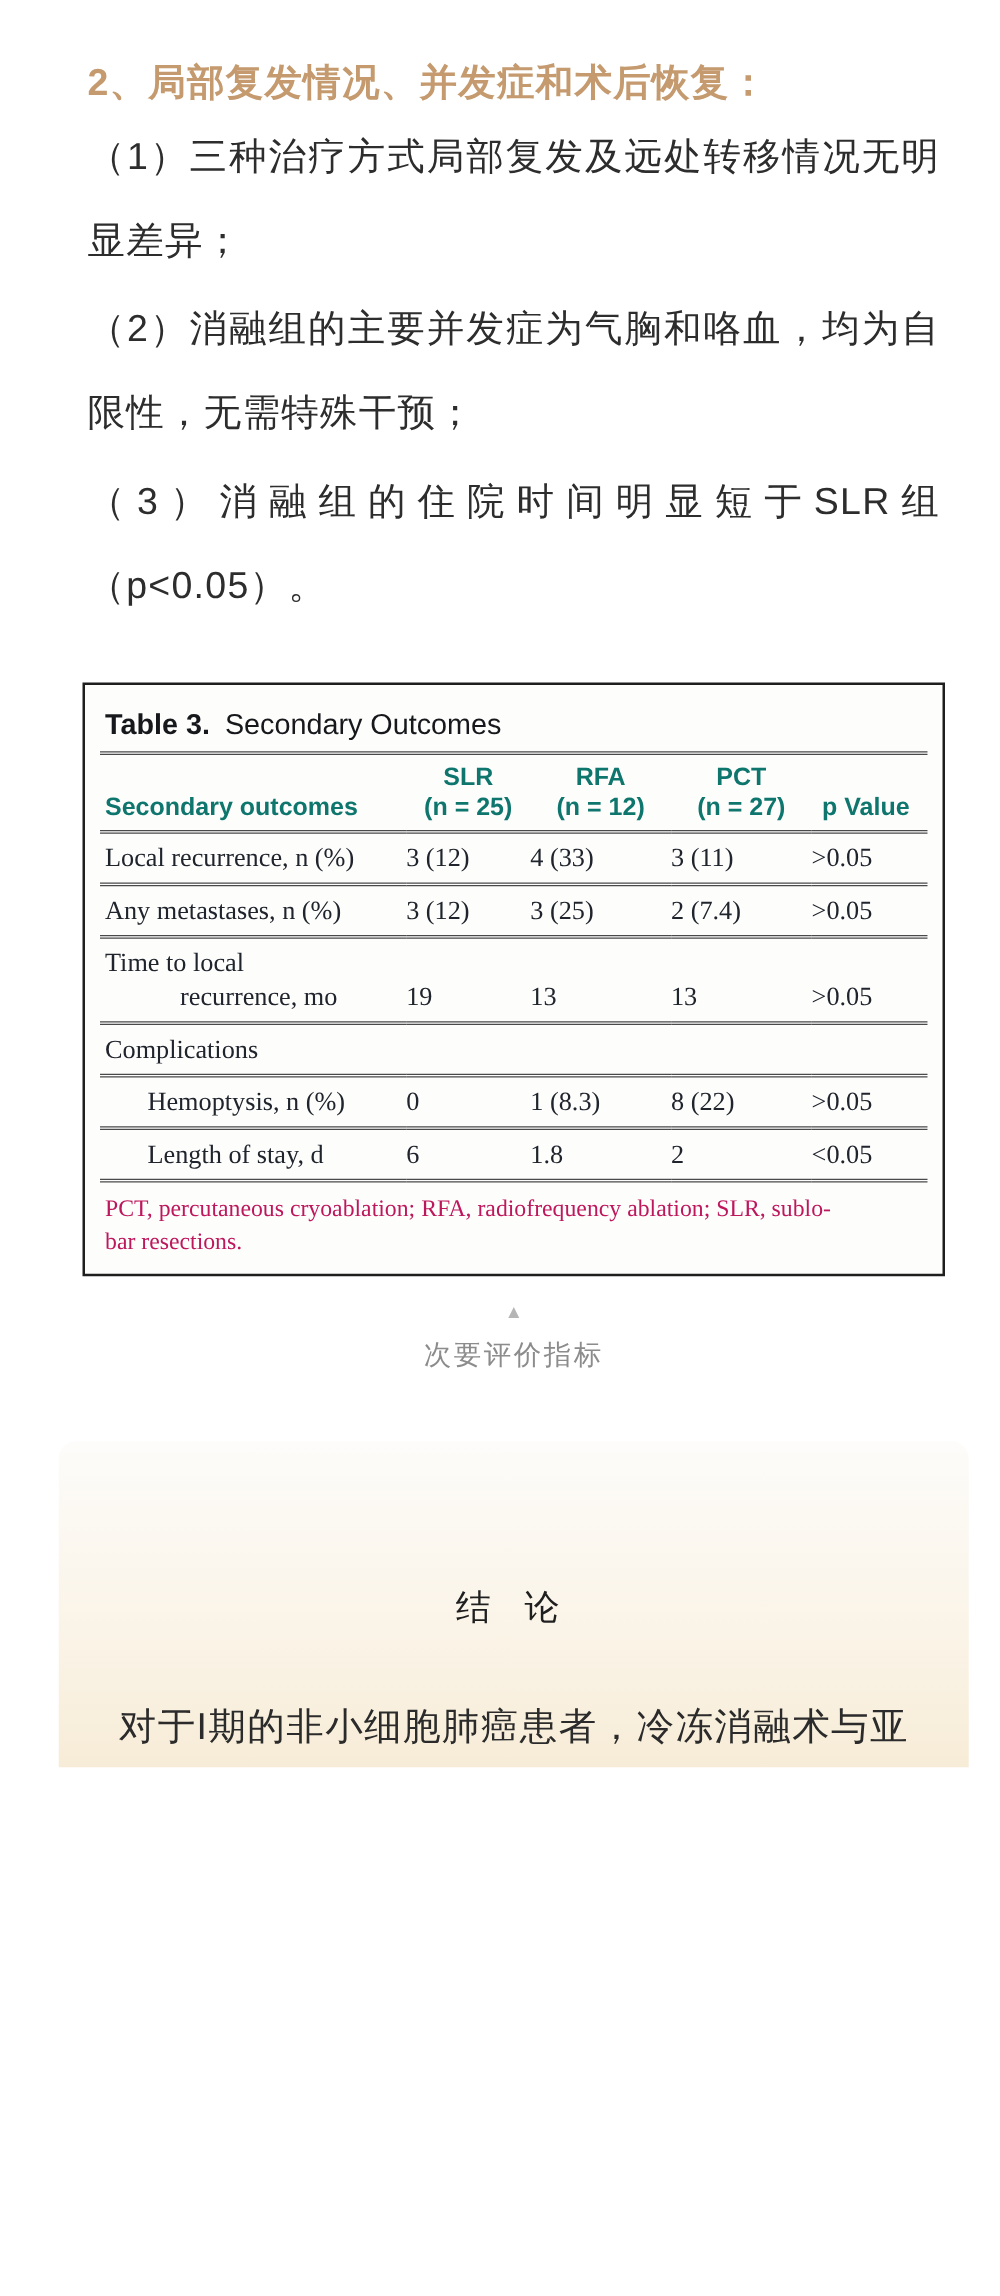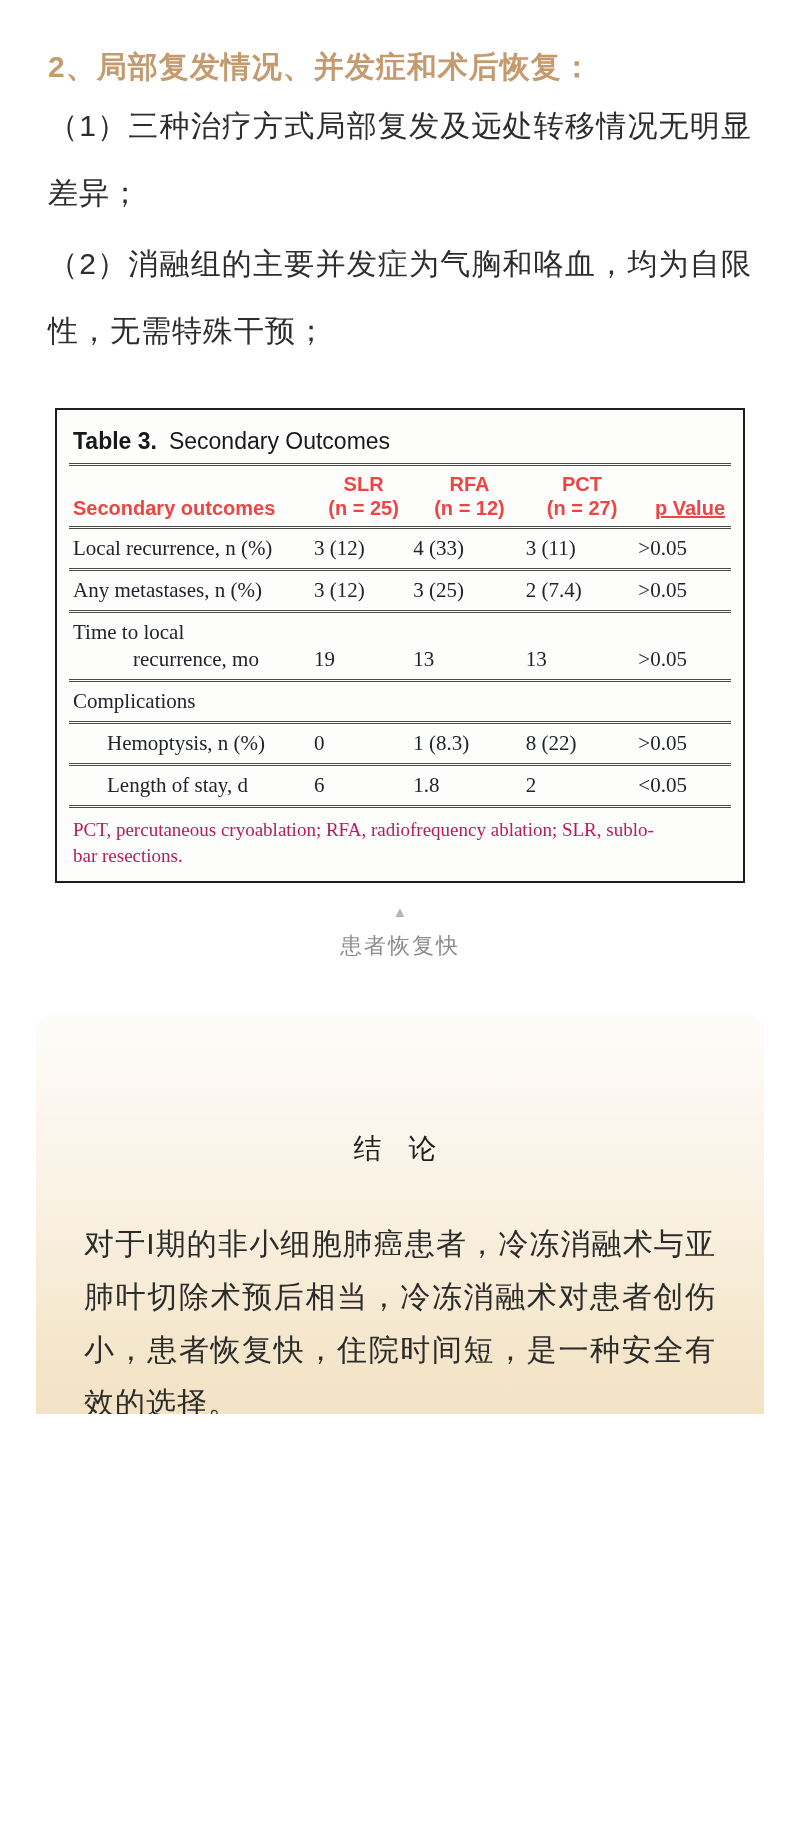--- a/index.html
+++ b/index.html
@@ -5,20 +5,21 @@
   * { margin:0; padding:0; box-sizing:border-box; }
   html,body { background:#ffffff; }
   .page {
     position:relative;
     width:800px; height:1414px;
     margin:0 auto;
     background:#ffffff;
     overflow:hidden;
     font-family:"Liberation Sans", sans-serif;
     color:#2d2d2d;
+    padding-left:22px;
   }
   .section-heading {
     margin:46px 48px 0;
     font-size:30px; line-height:42px; font-weight:700;
     color:#c49a6e;
     letter-spacing:1px;
   }
   .body-para {
     margin:4px 48px 0;
     font-size:30px; line-height:67px;
@@ -55,24 +56,24 @@
   table.outcomes col.c-pct { width:17%; }
   table.outcomes col.c-p   { width:14%; }
   table.outcomes th {
     font-family:"Liberation Sans", sans-serif;
     font-weight:700;
     font-size:20px; line-height:24px;
     vertical-align:bottom;
     padding:6px 0 6px;
     border-bottom:3px double #4a4a4a;
     text-align:center;
-    color:#ef4444;
+    color:#0f766e;
   }
   table.outcomes th.h-lbl { text-align:left; padding-left:4px; }
-  table.outcomes th.h-p   { text-align:right; padding-right:6px;text-decoration:underline; }
+  table.outcomes th.h-p   { text-align:center; padding-right:6px; }
   table.outcomes td {
     padding:6px 0;
     vertical-align:bottom;
     border-bottom:3px double #4a4a4a;
     line-height:27px;
   }
   table.outcomes td.lbl { text-align:left; padding-left:4px; }
   table.outcomes td.lbl.ind { padding-left:38px; }
   table.outcomes td.lbl .l2 { padding-left:60px;font-family:Liberation Serif, serif; }
   table.outcomes td.lbl.ind .l2 { padding-left:24px; }
@@ -124,20 +125,21 @@
 </style>
 </head>
 <body>
 
 <main class="page">
 
   <h2 class="section-heading">2、局部复发情况、并发症和术后恢复：</h2>
 
   <p class="body-para">（1）三种治疗方式局部复发及远处转移情况无明显差异；</p>
   <p class="body-para">（2）消融组的主要并发症为气胸和咯血，均为自限性，无需特殊干预；</p>
+  <p class="body-para">（3）消融组的住院时间明显短于SLR组（p&lt;0.05）。</p>
 
   <figure class="journal-table">
     <div class="tbl-title">
       <span class="b">Table 3.</span><span>Secondary Outcomes</span>
     </div>
     <div class="title-rule"></div>
     <table class="outcomes">
       <colgroup>
         <col class="c-lbl">
           <col class="c-slr">
@@ -209,20 +211,20 @@
     </table>
     <div class="tbl-footnote">
       <div>PCT, percutaneous cryoablation; RFA, radiofrequency ablation; SLR, sublo-</div>
       <div>bar resections.</div>
     </div>
   </figure>
 
   <div class="pointer-row">
     <span class="triangle">▲</span>
   </div>
-  <div class="figure-caption">患者恢复快</div>
+  <div class="figure-caption">次要评价指标</div>
 
   <section class="conclusion-panel">
     <h1 class="conclusion-title">结 论</h1>
     <p class="conclusion-body">对于I期的非小细胞肺癌患者，冷冻消融术与亚肺叶切除术预后相当，冷冻消融术对患者创伤小，患者恢复快，住院时间短，是一种安全有效的选择。</p>
   </section>
 
 </main>
 
 </body></html>

